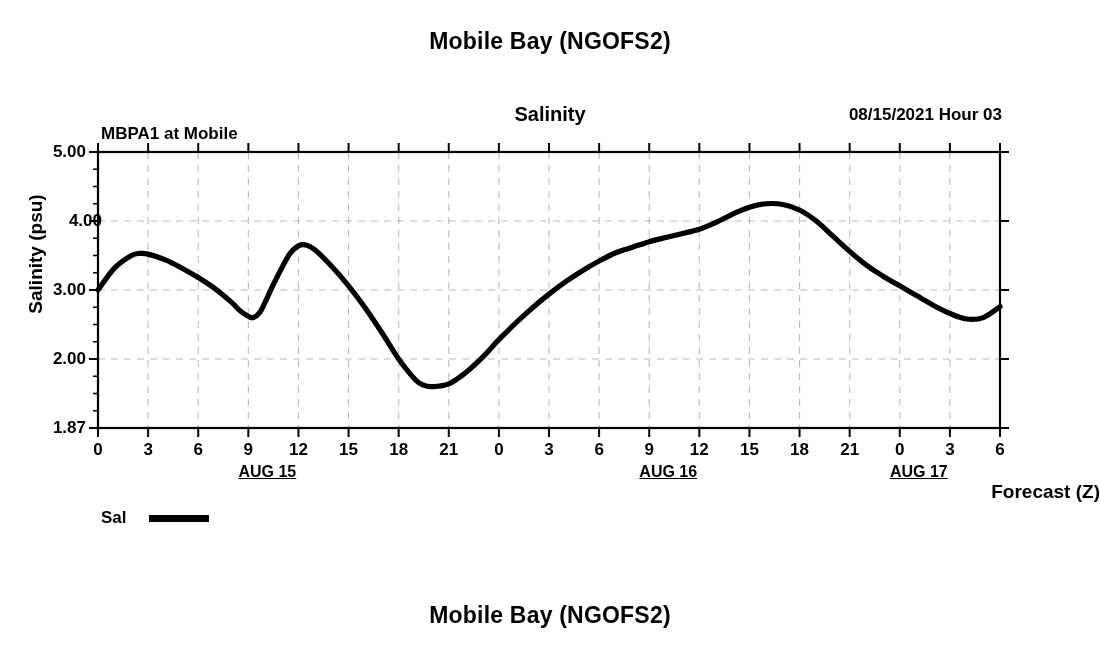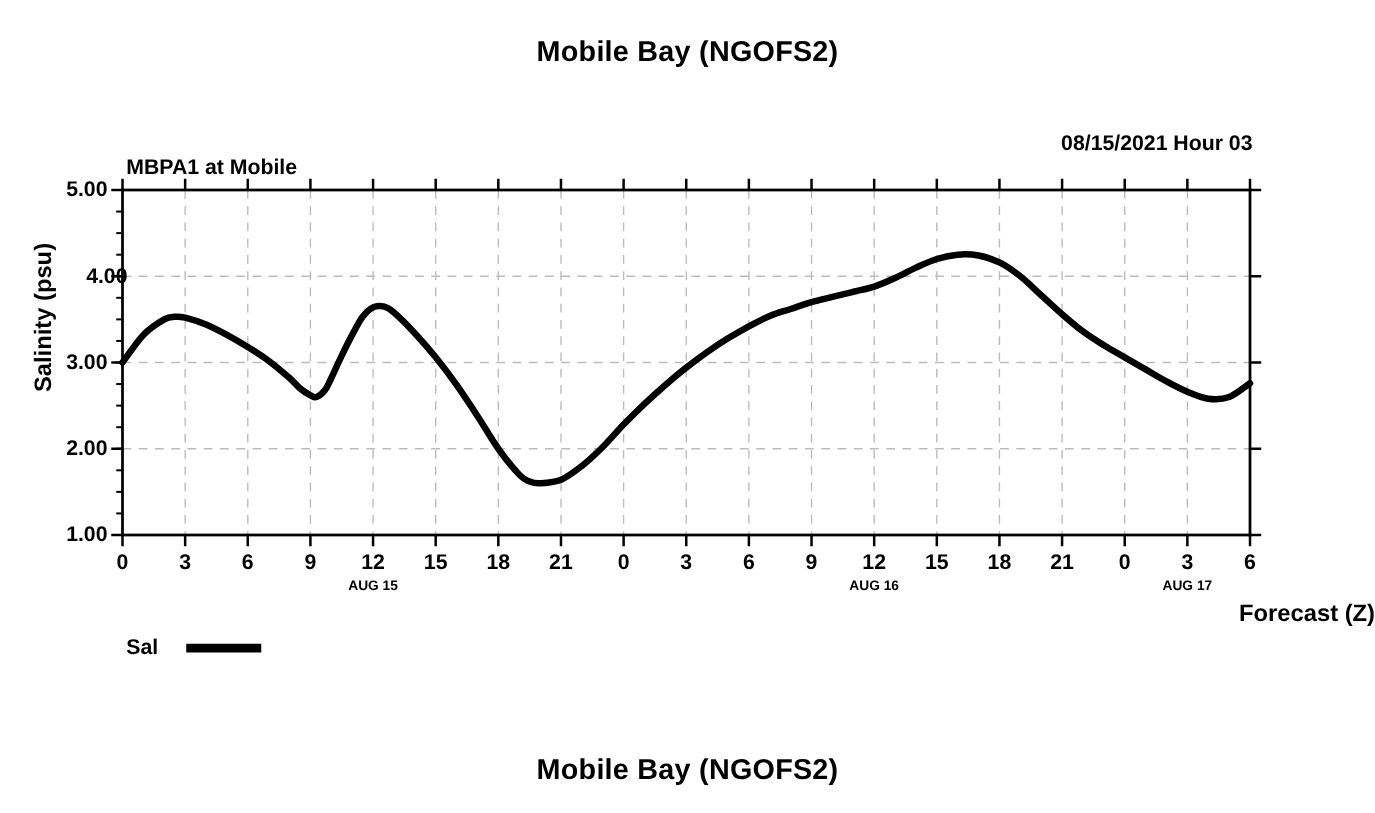--- a/index.html
+++ b/index.html
@@ -122,25 +122,25 @@
   .xlab {
     position: absolute;
     font-size: 17px;
     font-weight: bold;
     text-align: center;
     width: 40px;
     white-space: pre;
   }
   .daylab {
     position: absolute;
-    font-size: 11px;
-    font-weight: bold;
-    text-align: center;
+    font-size: 16px;
+    font-weight: bold;
     width: 120px;
     white-space: pre;
+    text-decoration: underline;
   }
   .ytitle {
     position: absolute;
     left: -64px;
     top: 243px;
     width: 200px;
     text-align: center;
     font-size: 19px;
     font-weight: bold;
     transform: rotate(-90deg);
@@ -180,20 +180,21 @@
 <body>
 
 <div class="page">
 
   <div class="main-title">Mobile Bay (NGOFS2)</div>
 
   <div class="hdr-left">
     <div>MBPA1 at Mobile</div>
   </div>
 
+  <div class="hdr-center">Salinity</div>
 
   <div class="hdr-right">08/15/2021 Hour 03</div>
 
   <div class="plot-wrap">
     <svg class="plot" width="1100" height="650">
       <g id="grid-group">
           <line class="grid-line" x1="98" x2="1000" y1="359" y2="359"></line>
           <line class="grid-line" x1="98" x2="1000" y1="290" y2="290"></line>
           <line class="grid-line" x1="98" x2="1000" y1="221" y2="221"></line>
           <line class="grid-line" x1="148.11111111111111" x2="148.11111111111111" y1="152" y2="428"></line>
@@ -279,21 +280,21 @@
           <line class="tick-major" x1="949.8888888888889" x2="949.8888888888889" y1="428" y2="437"></line>
           <line class="tick-major" x1="949.8888888888889" x2="949.8888888888889" y1="143" y2="152"></line>
           <line class="tick-major" x1="1000" x2="1000" y1="428" y2="437"></line>
           <line class="tick-major" x1="1000" x2="1000" y1="143" y2="152"></line>
         </g>
       <rect id="frame" class="axis-line" x="98" y="152" width="902" height="276"></rect>
       <path id="series-path" class="series-line" d="M 98.00 290.00 C 100.78 286.32, 109.14 273.67, 114.70 267.92 C 120.27 262.17, 127.23 257.92, 131.41 255.50 C 135.58 253.09, 136.98 253.66, 139.76 253.43 C 142.54 253.20, 143.94 253.09, 148.11 254.12 C 152.29 255.16, 159.25 257.34, 164.81 259.64 C 170.38 261.94, 175.95 264.93, 181.52 267.92 C 187.09 270.91, 192.65 274.13, 198.22 277.58 C 203.79 281.03, 209.36 284.48, 214.93 288.62 C 220.49 292.76, 227.45 298.74, 231.63 302.42 C 235.81 306.10, 237.20 308.40, 239.98 310.70 C 242.77 313.00, 246.11 315.07, 248.33 316.22 C 250.56 317.37, 251.40 318.29, 253.34 317.60 C 255.29 316.91, 258.08 314.61, 260.03 312.08 C 261.97 309.55, 262.81 307.02, 265.04 302.42 C 267.26 297.82, 270.60 290.23, 273.39 284.48 C 276.17 278.73, 278.96 273.10, 281.74 267.92 C 284.52 262.75, 287.31 257.11, 290.09 253.43 C 292.88 249.75, 295.66 247.22, 298.44 245.84 C 301.23 244.46, 304.01 244.46, 306.80 245.15 C 309.58 245.84, 310.97 246.41, 315.15 249.98 C 319.32 253.54, 326.28 260.56, 331.85 266.54 C 337.42 272.52, 342.99 278.96, 348.56 285.86 C 354.12 292.76, 359.69 300.12, 365.26 307.94 C 370.83 315.76, 376.40 324.27, 381.96 332.78 C 387.53 341.29, 393.10 351.18, 398.67 359.00 C 404.23 366.82, 411.19 375.33, 415.37 379.70 C 419.55 384.07, 420.94 384.07, 423.72 385.22 C 426.51 386.37, 427.90 386.83, 432.07 386.60 C 436.25 386.37, 443.21 386.14, 448.78 383.84 C 454.35 381.54, 459.91 377.17, 465.48 372.80 C 471.05 368.43, 476.62 363.14, 482.19 357.62 C 487.75 352.10, 493.32 345.43, 498.89 339.68 C 504.46 333.93, 510.02 328.41, 515.59 323.12 C 521.16 317.83, 526.73 312.77, 532.30 307.94 C 537.86 303.11, 543.43 298.51, 549.00 294.14 C 554.57 289.77, 560.14 285.63, 565.70 281.72 C 571.27 277.81, 576.84 274.13, 582.41 270.68 C 587.98 267.23, 593.54 264.01, 599.11 261.02 C 604.68 258.03, 610.25 255.04, 615.81 252.74 C 621.38 250.44, 626.95 249.06, 632.52 247.22 C 638.09 245.38, 643.65 243.31, 649.22 241.70 C 654.79 240.09, 660.36 238.94, 665.93 237.56 C 671.49 236.18, 677.06 234.80, 682.63 233.42 C 688.20 232.04, 693.77 231.12, 699.33 229.28 C 704.90 227.44, 710.47 224.91, 716.04 222.38 C 721.60 219.85, 727.17 216.63, 732.74 214.10 C 738.31 211.57, 743.88 208.92, 749.44 207.20 C 755.01 205.47, 760.58 204.21, 766.15 203.75 C 771.72 203.29, 777.28 203.41, 782.85 204.44 C 788.42 205.47, 793.99 207.20, 799.56 209.96 C 805.12 212.72, 810.69 216.63, 816.26 221.00 C 821.83 225.37, 827.40 231.12, 832.96 236.18 C 838.53 241.24, 844.10 246.53, 849.67 251.36 C 855.23 256.19, 860.80 261.02, 866.37 265.16 C 871.94 269.30, 877.51 272.75, 883.07 276.20 C 888.64 279.65, 894.21 282.64, 899.78 285.86 C 905.35 289.08, 910.91 292.30, 916.48 295.52 C 922.05 298.74, 927.62 302.19, 933.19 305.18 C 938.75 308.17, 944.32 311.16, 949.89 313.46 C 955.46 315.76, 961.02 318.29, 966.59 318.98 C 972.16 319.67, 977.73 319.67, 983.30 317.60 C 988.86 315.53, 997.22 308.40, 1000.00 306.56" stroke="#000000"></path>
     </svg>
 
     <div id="ylabels">
-        <div class="ylab" style="left: 24px; top: 418px;">1.00</div>
+        <div class="ylab" style="left: 24px; top: 418px;">1.87</div>
         <div class="ylab" style="left: 24px; top: 349px;">2.00</div>
         <div class="ylab" style="left: 24px; top: 280px;">3.00</div>
         <div class="ylab" style="left: 40px; top: 211px;">4.00</div>
         <div class="ylab" style="left: 24px; top: 142px;">5.00</div>
       </div>
     <div id="xlabels">
         <div class="xlab" style="left: 78px; top: 440px;">0</div>
         <div class="xlab" style="left: 128.111px; top: 440px;">3</div>
         <div class="xlab" style="left: 178.222px; top: 440px;">6</div>
         <div class="xlab" style="left: 228.333px; top: 440px;">9</div>

